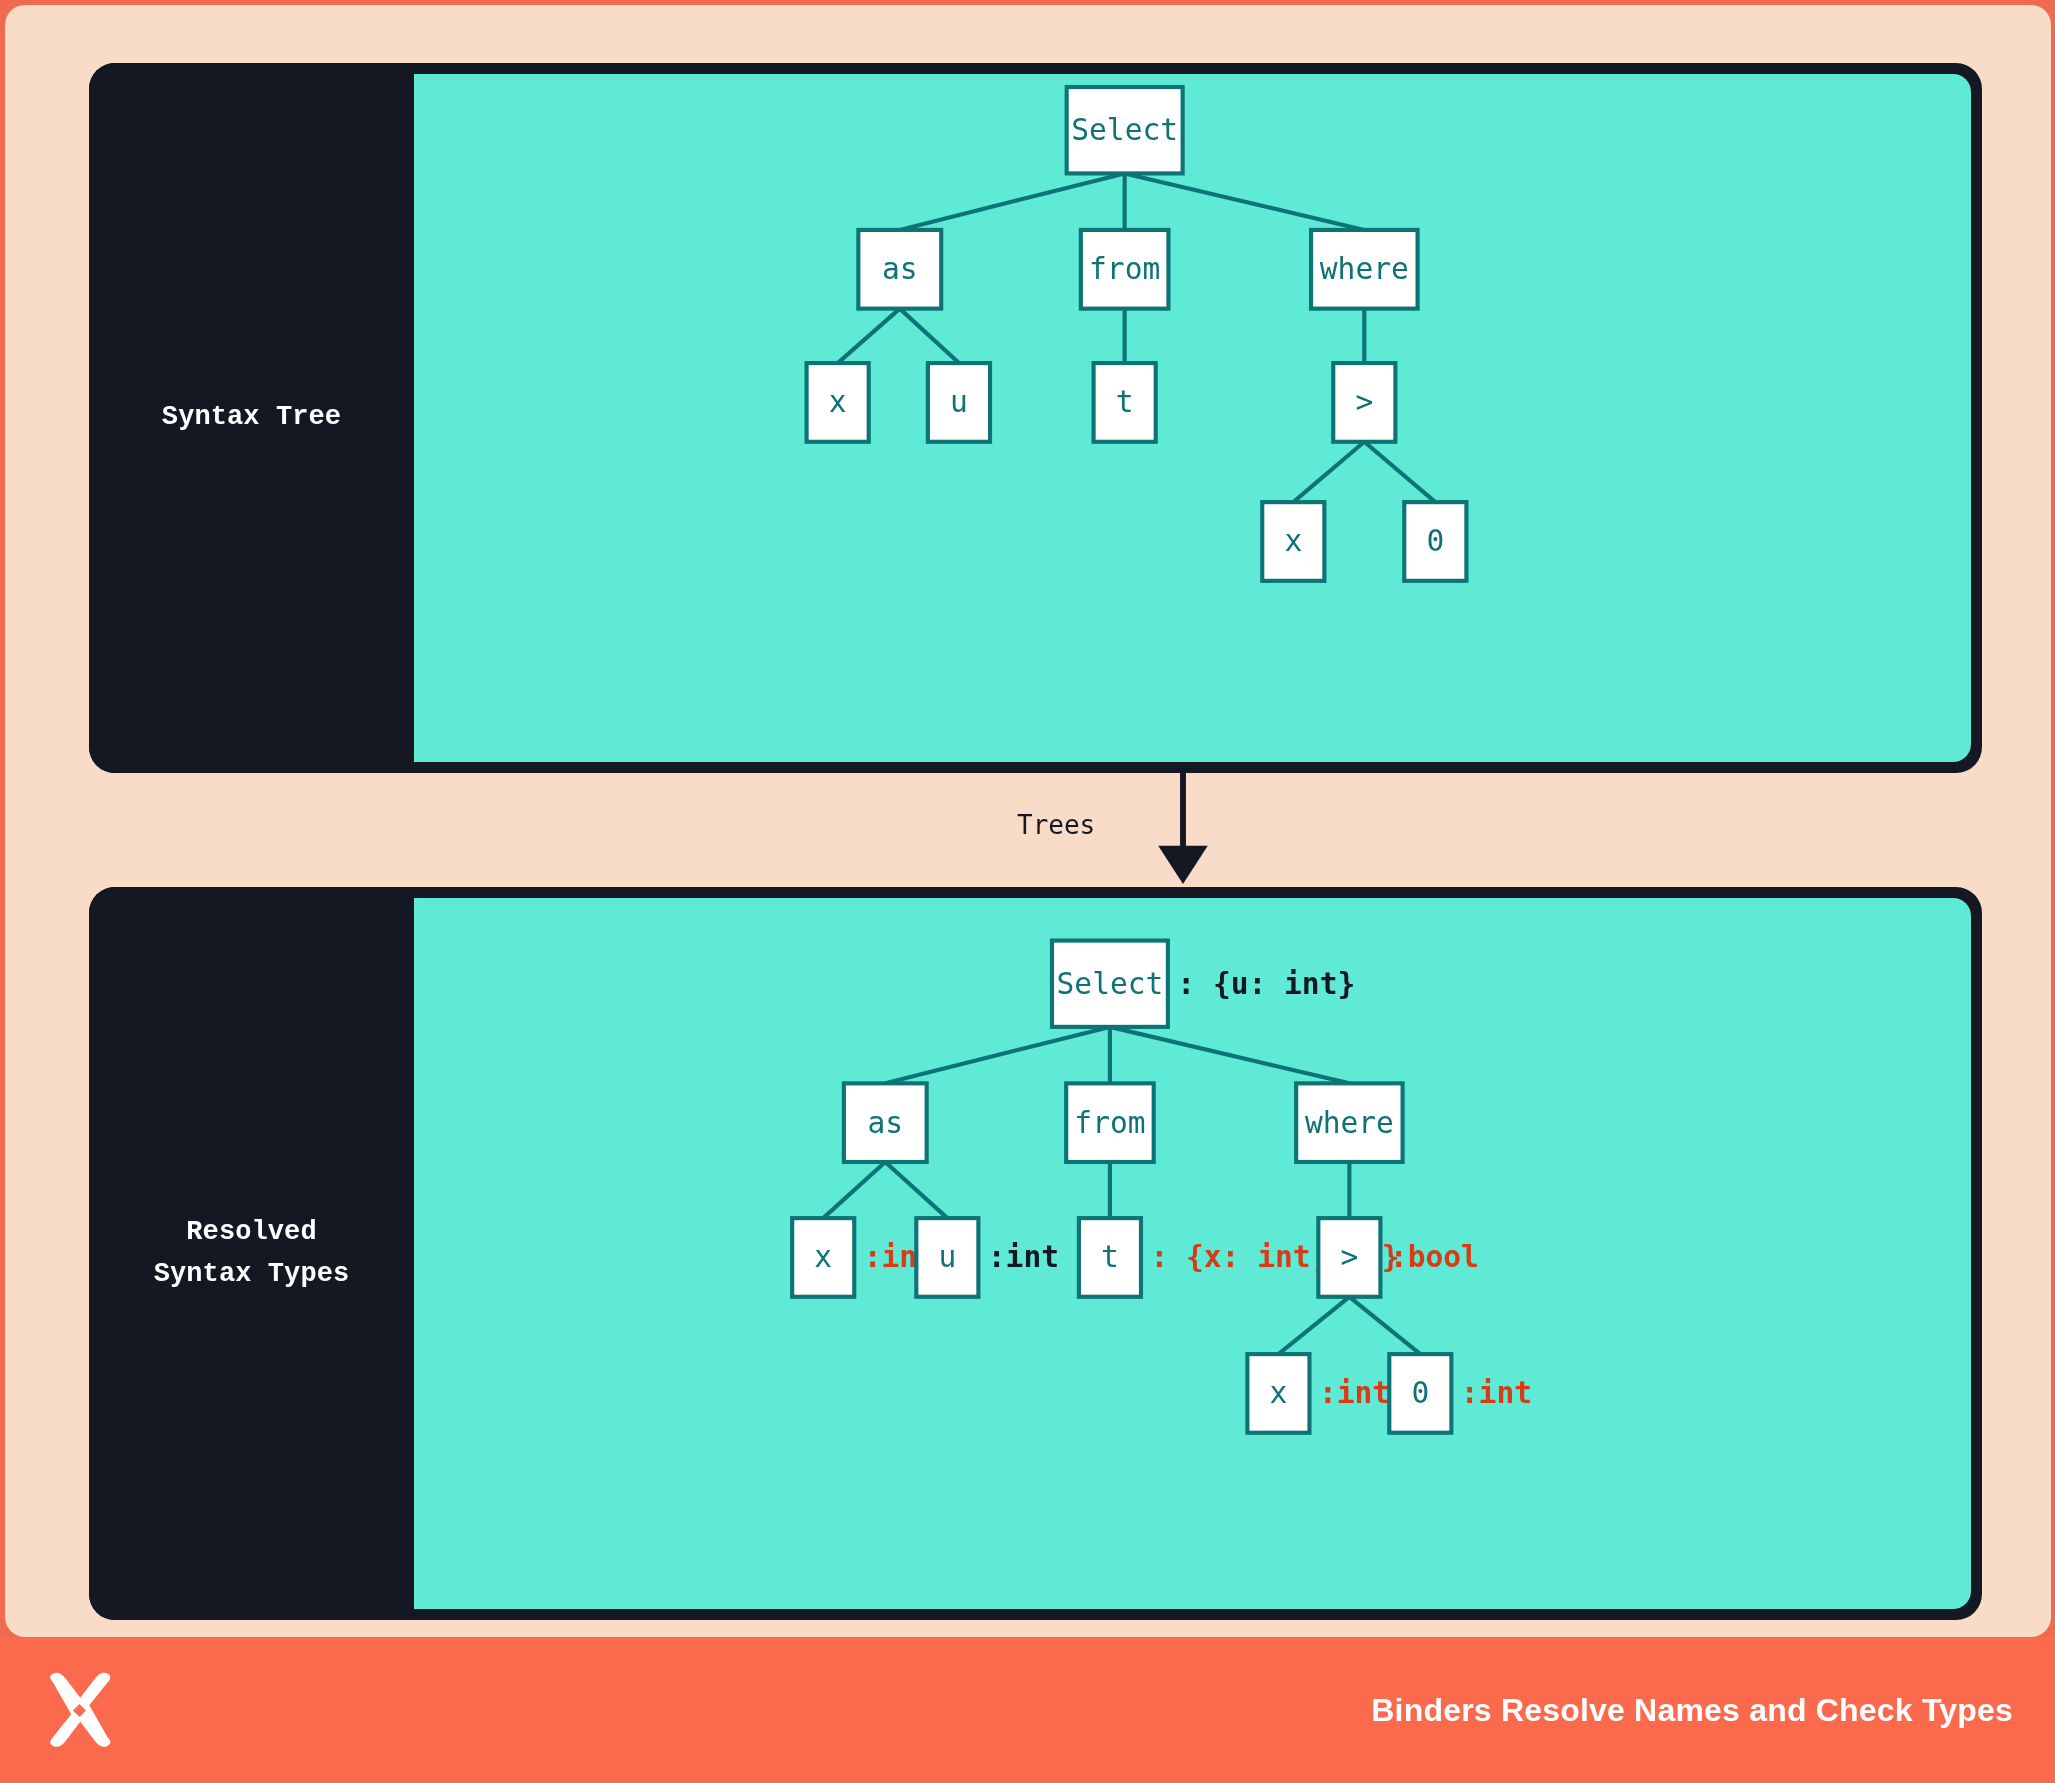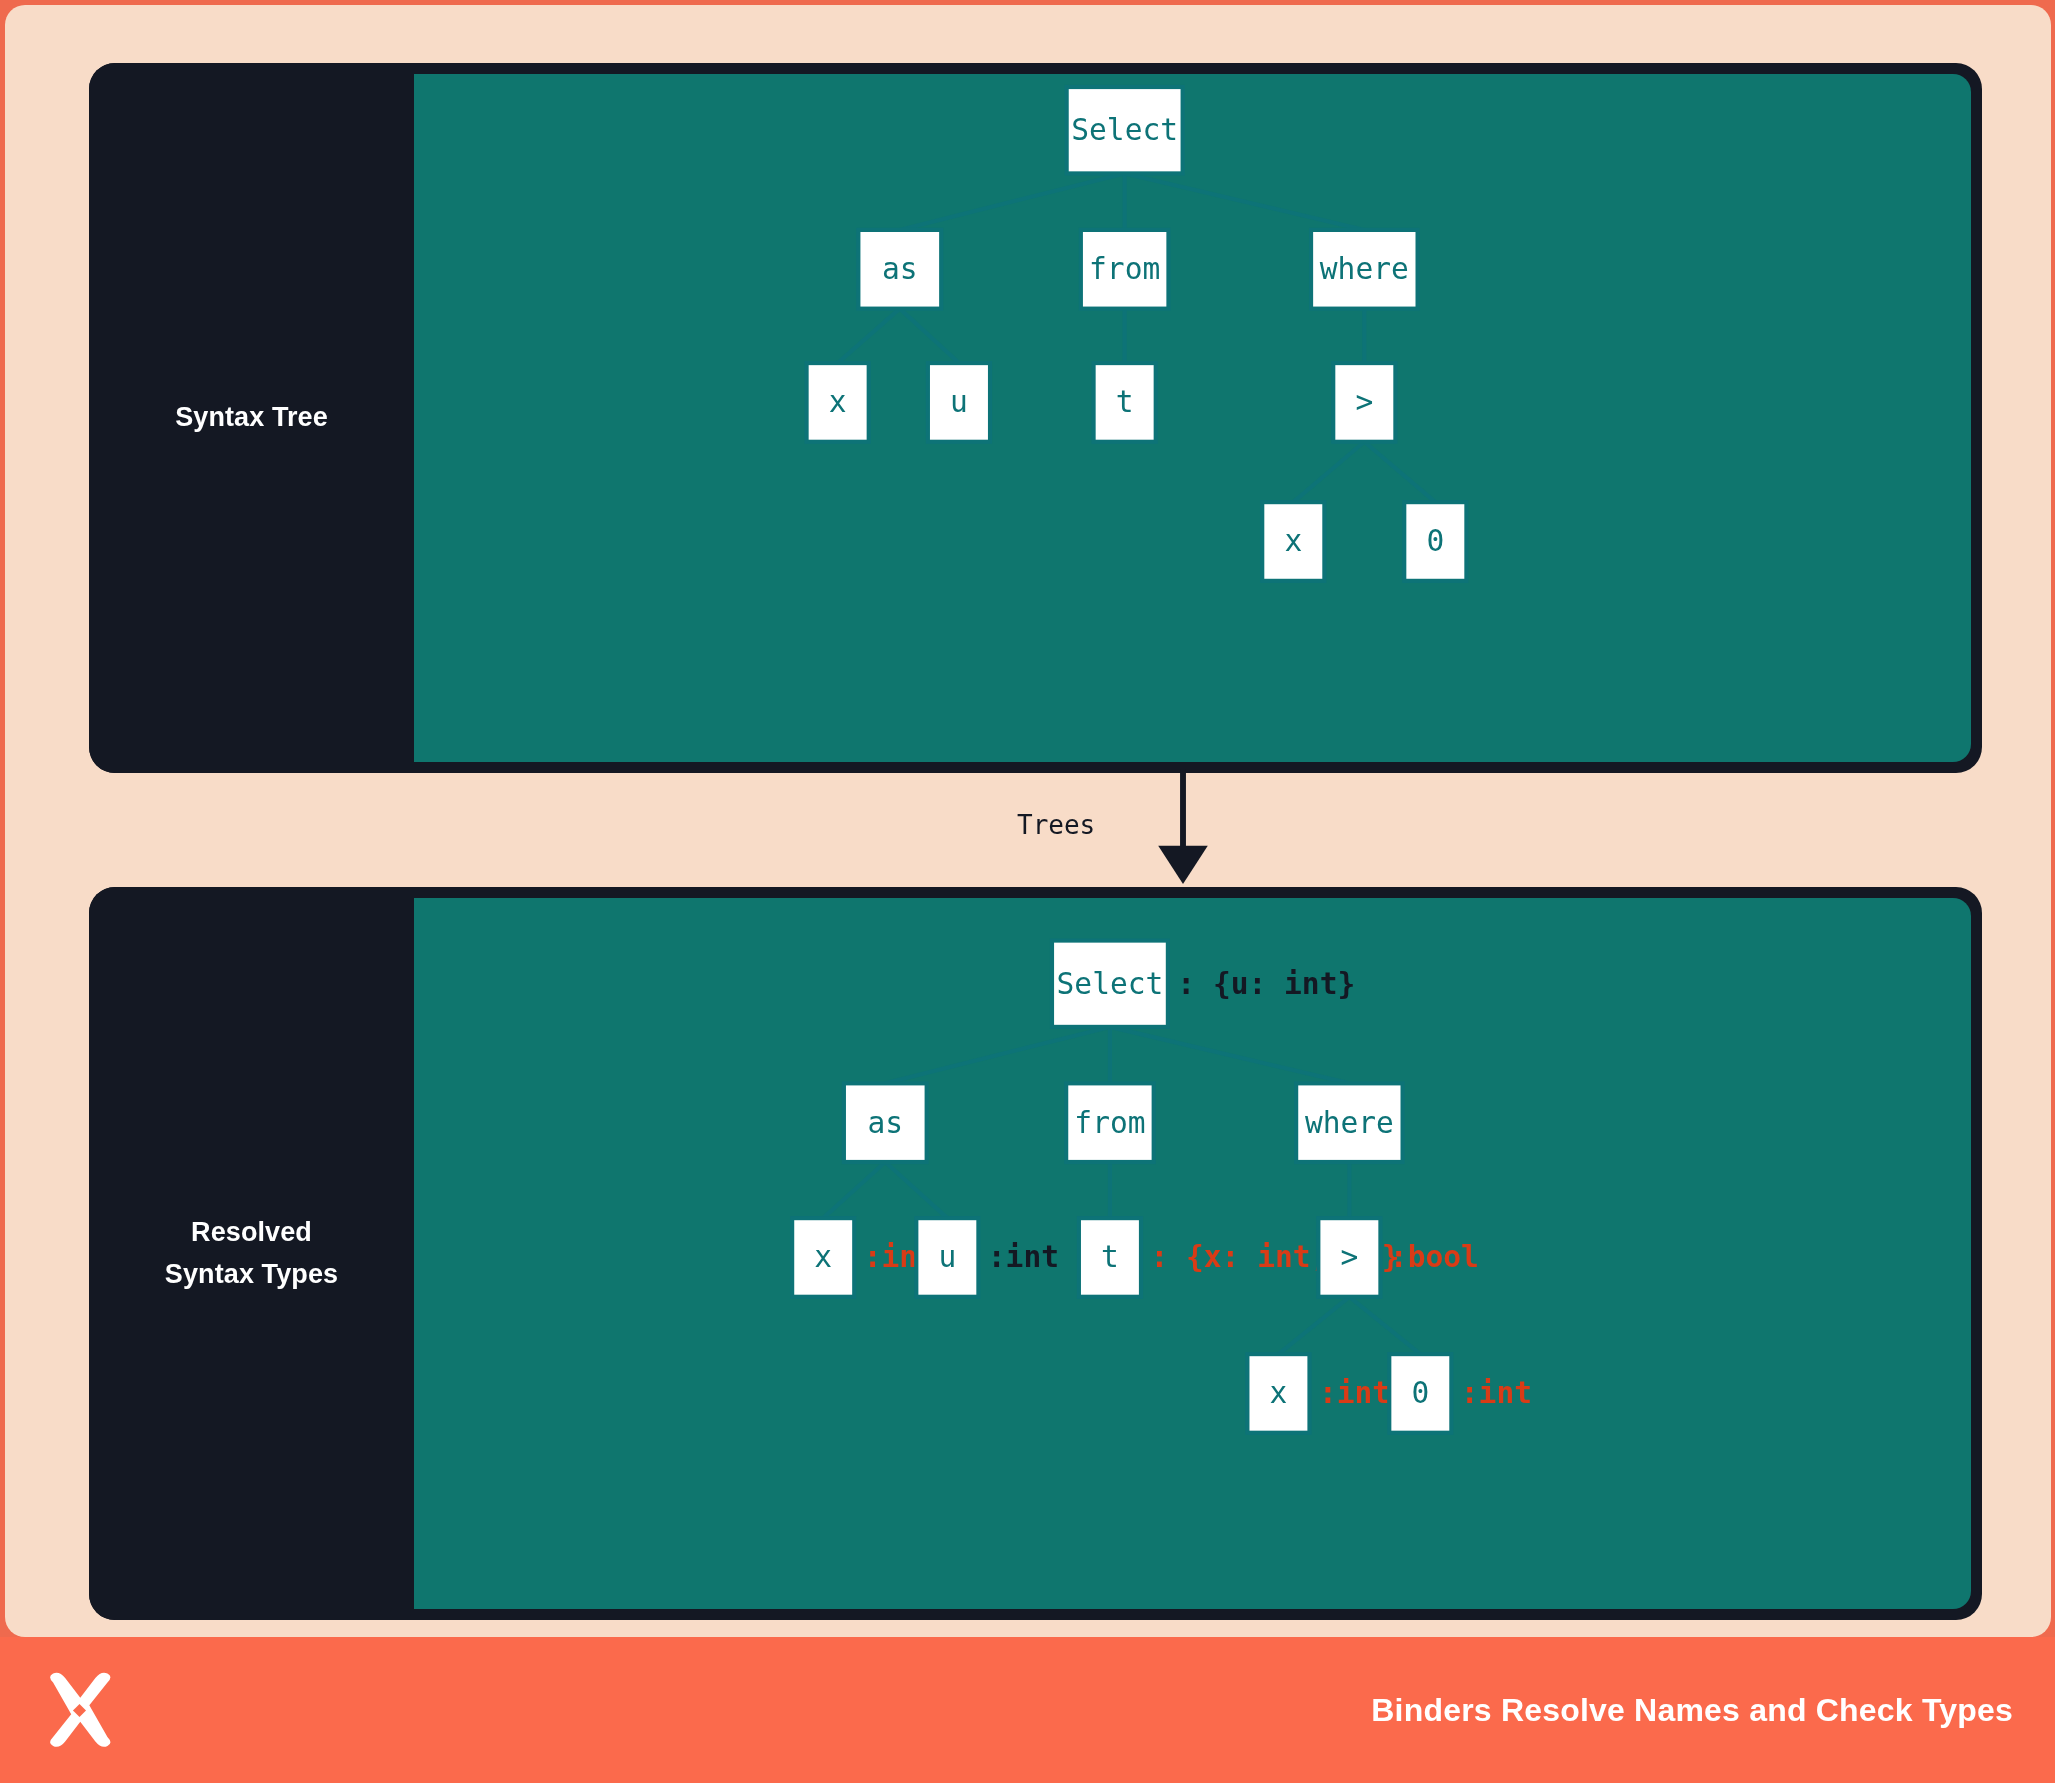--- a/index.html
+++ b/index.html
@@ -33,24 +33,25 @@
     background:#141823;
     display:flex;
     align-items:center;
     justify-content:center;
     color:#ffffff;
     font-weight:bold;
     font-size:27px;
     line-height:1.55;
     text-align:center;
     letter-spacing:0.1px;
+    font-family:Liberation Mono, monospace;
   }
   .panel .content{
     flex:1 1 auto;
-    background:#0f766e;
+    background:#5eead4;
     margin:10.6px 10.6px 10.6px 0;
     border-radius:0 18px 18px 0;
     position:relative;
     overflow:hidden;
   }
   #panel-top{left:89px;top:63px;width:1893px;height:710px;}
   #panel-bottom{left:89px;top:887px;width:1893px;height:733px;}
 
   .tree-svg{position:absolute;left:0;top:0;width:100%;height:100%;}
 

